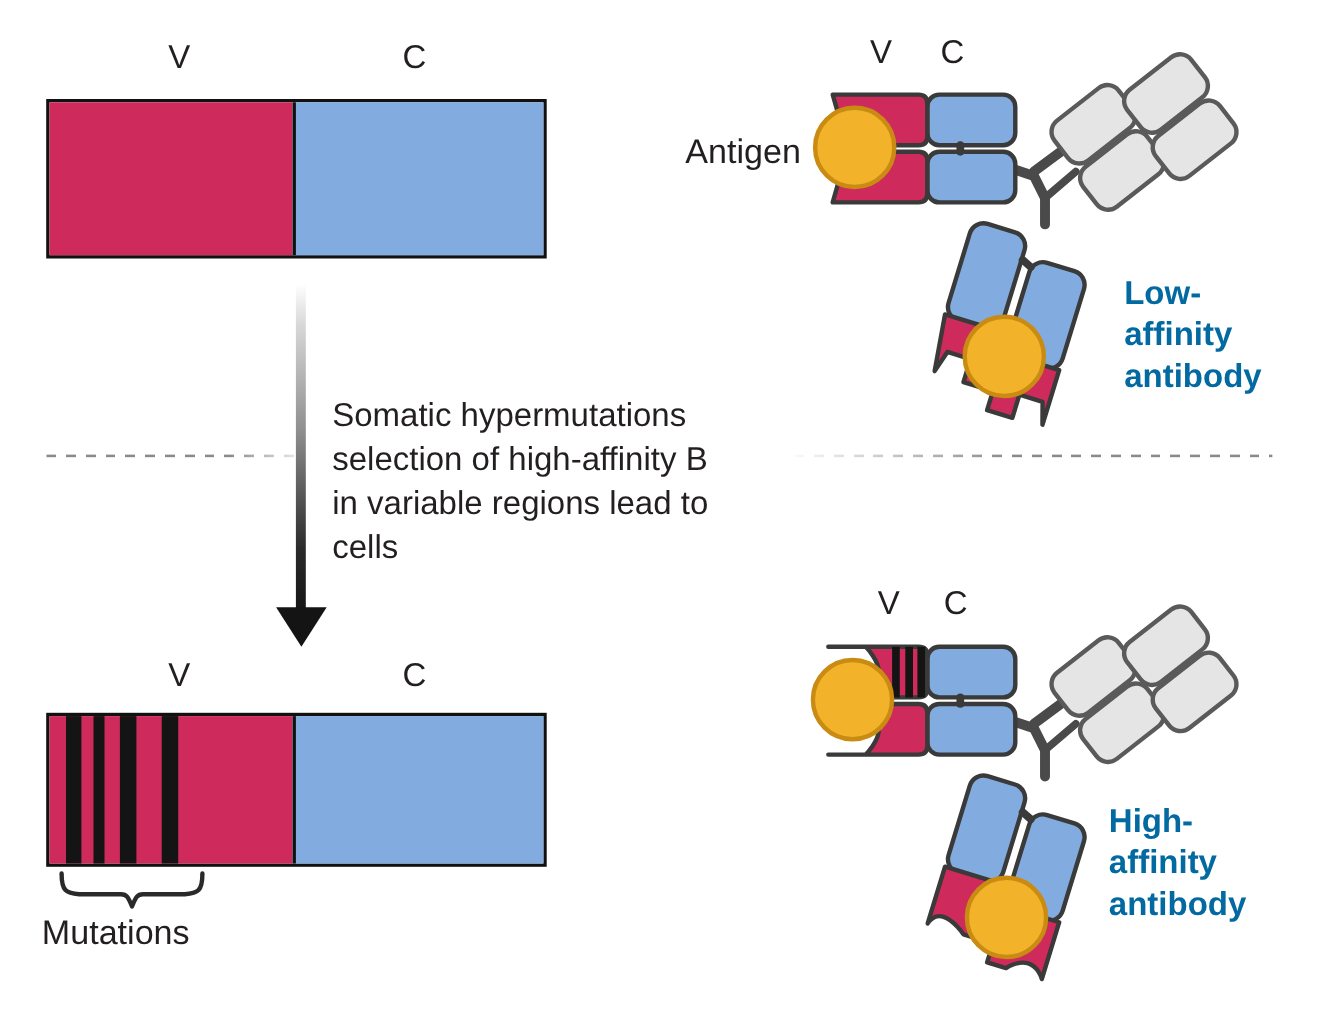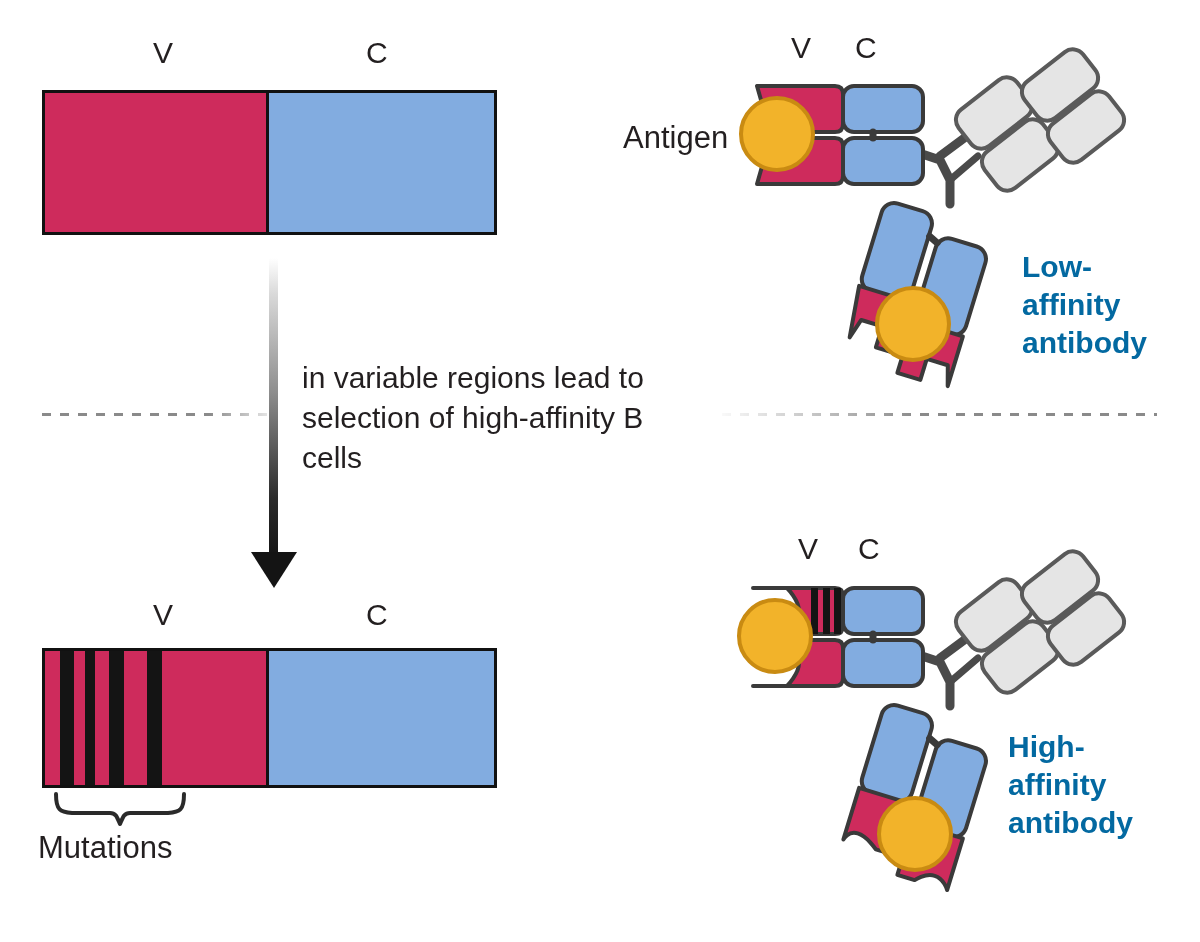--- a/index.html
+++ b/index.html
@@ -48,22 +48,23 @@
 
   <div class="bar" id="bar-top" style="left:42px;top:90px;width:455px;height:145px;">
     <div class="seg" style="left:0;width:49.2%;background:#CE2B5C;"></div>
     <div class="seg" style="left:49.2%;right:0;background:#82ACE0;border-left:3px solid #111111;"></div>
   </div>
 
   <div class="arrow-shaft" style="left:269px;top:258px;height:300px;"></div>
   <div class="arrow-head" style="left:251px;top:552px;"></div>
 
   <div class="body-text" style="left:302px;top:358px;width:400px;">
+    <div>Somatic hypermutations</div>
+    <div>selection of high-affinity B</div>
     <div>in variable regions lead to</div>
-    <div>selection of high-affinity B</div>
     <div>cells</div>
   </div>
 
   <div class="dash-left" style="left:42px;top:413px;width:232px;"></div>
   <div class="dash-right" style="left:722px;top:413px;width:435px;"></div>
 
   <div class="lbl" style="left:153px;top:600px;">V</div>
   <div class="lbl" style="left:366px;top:600px;">C</div>
 
   <div class="bar" id="bar-bottom" style="left:42px;top:648px;width:455px;height:140px;">

